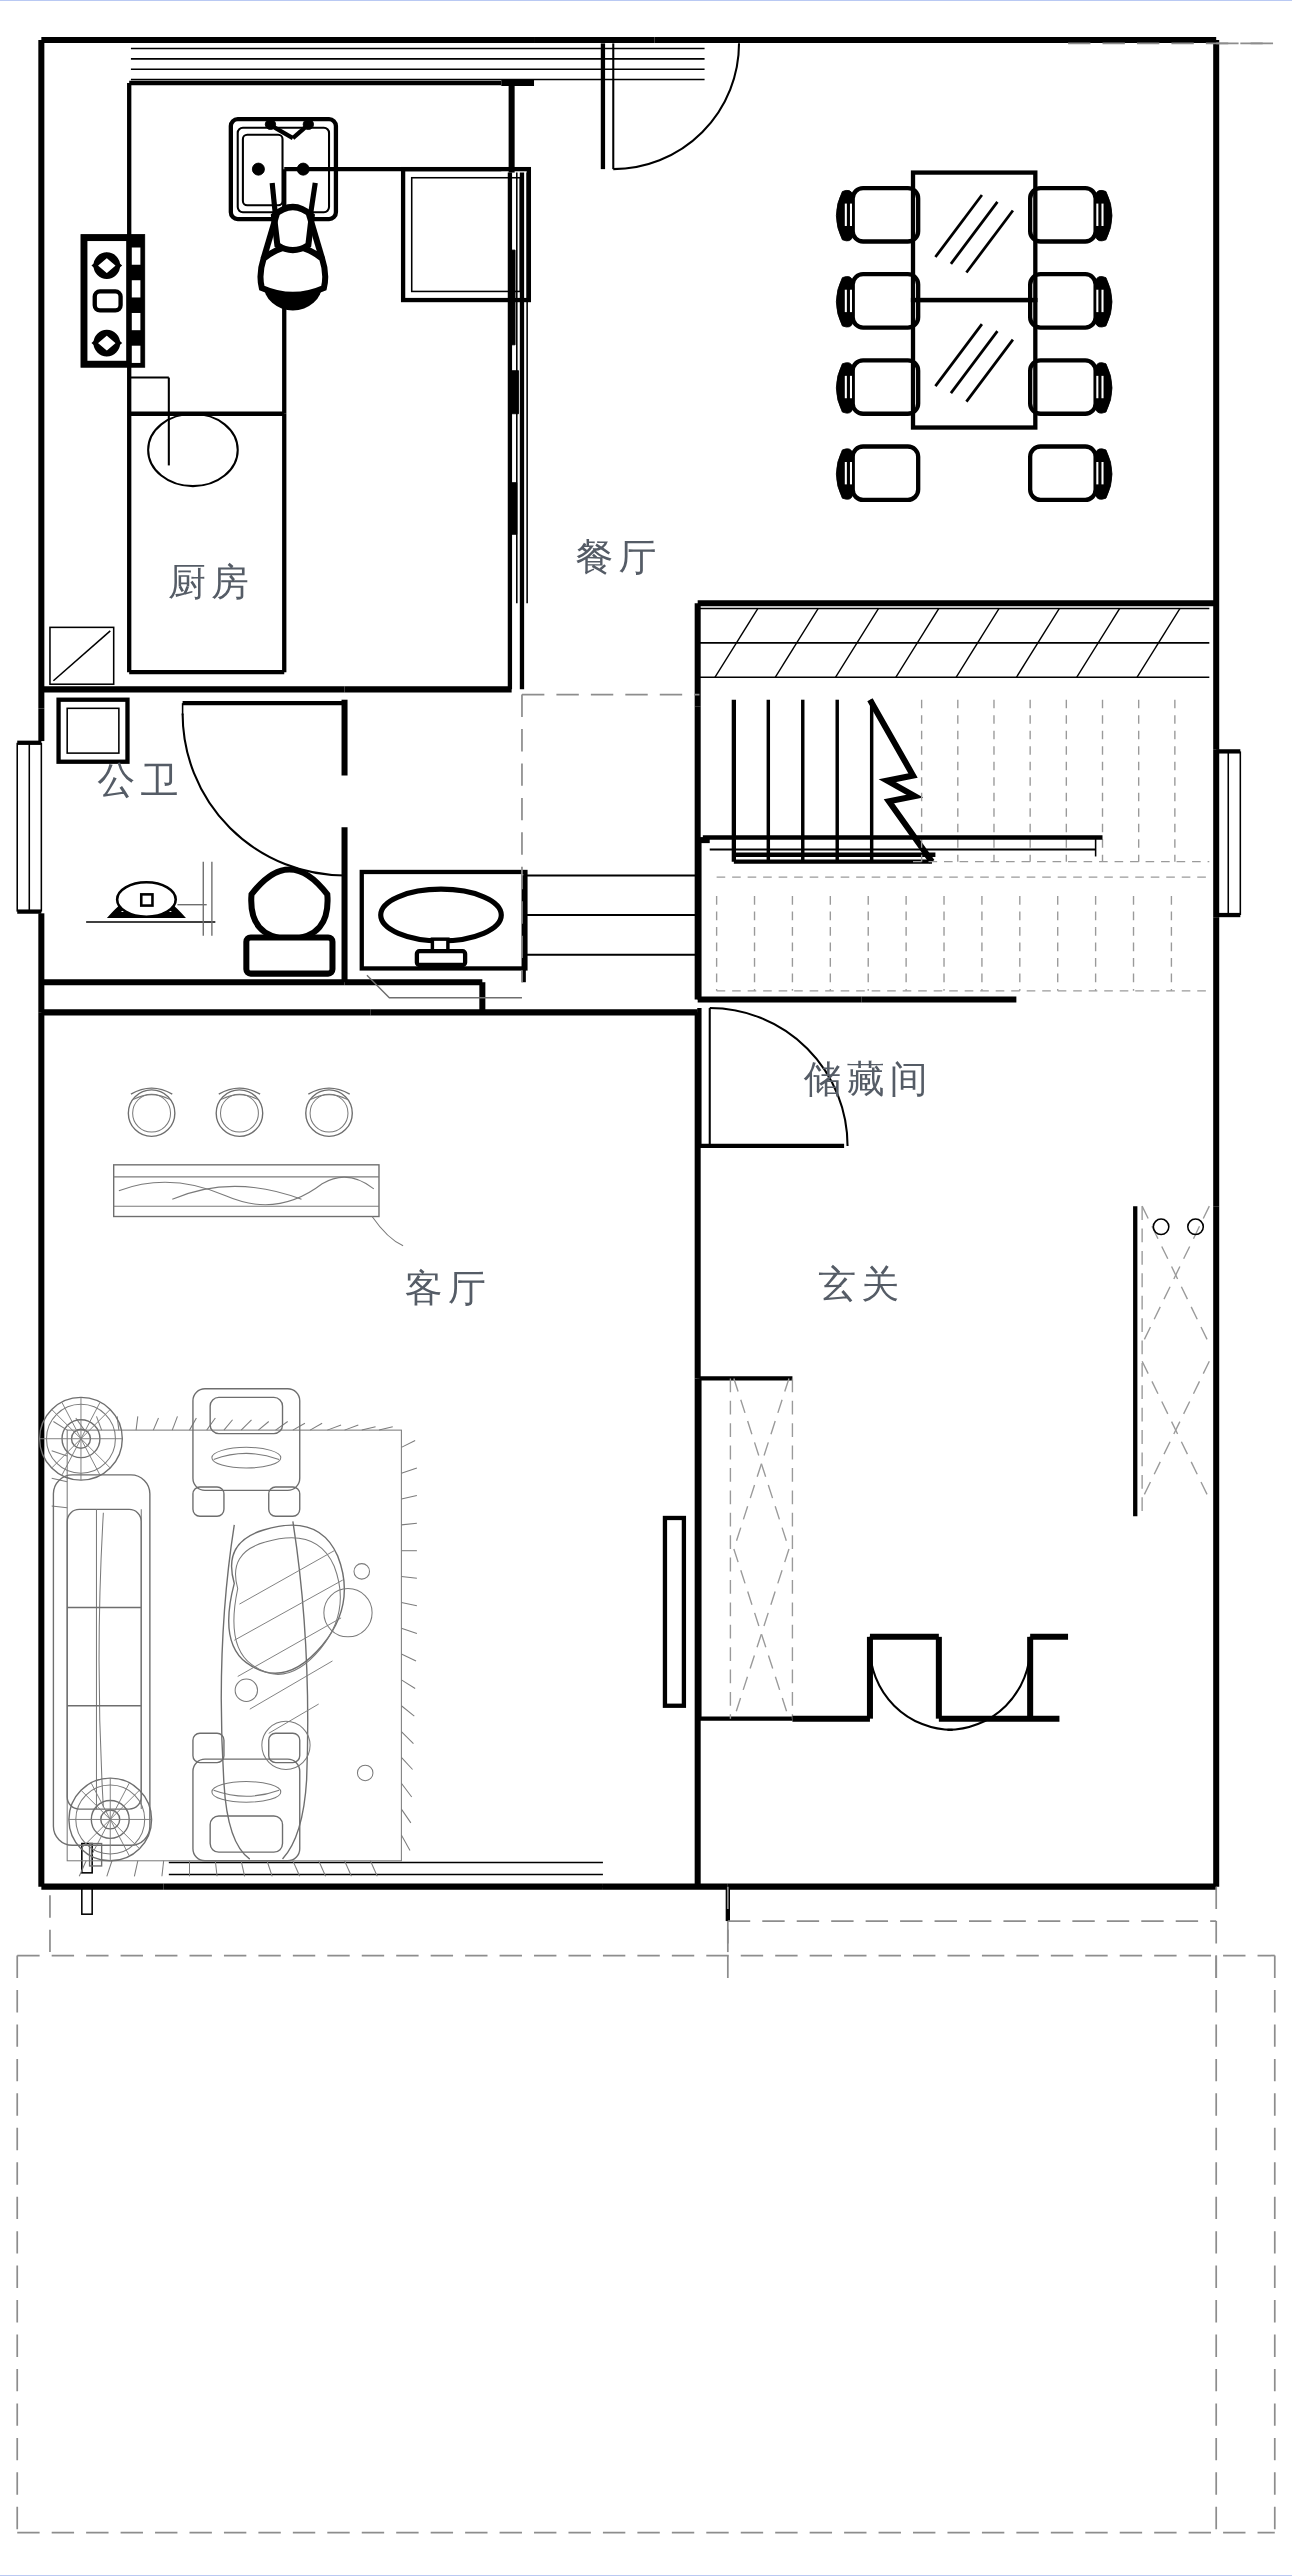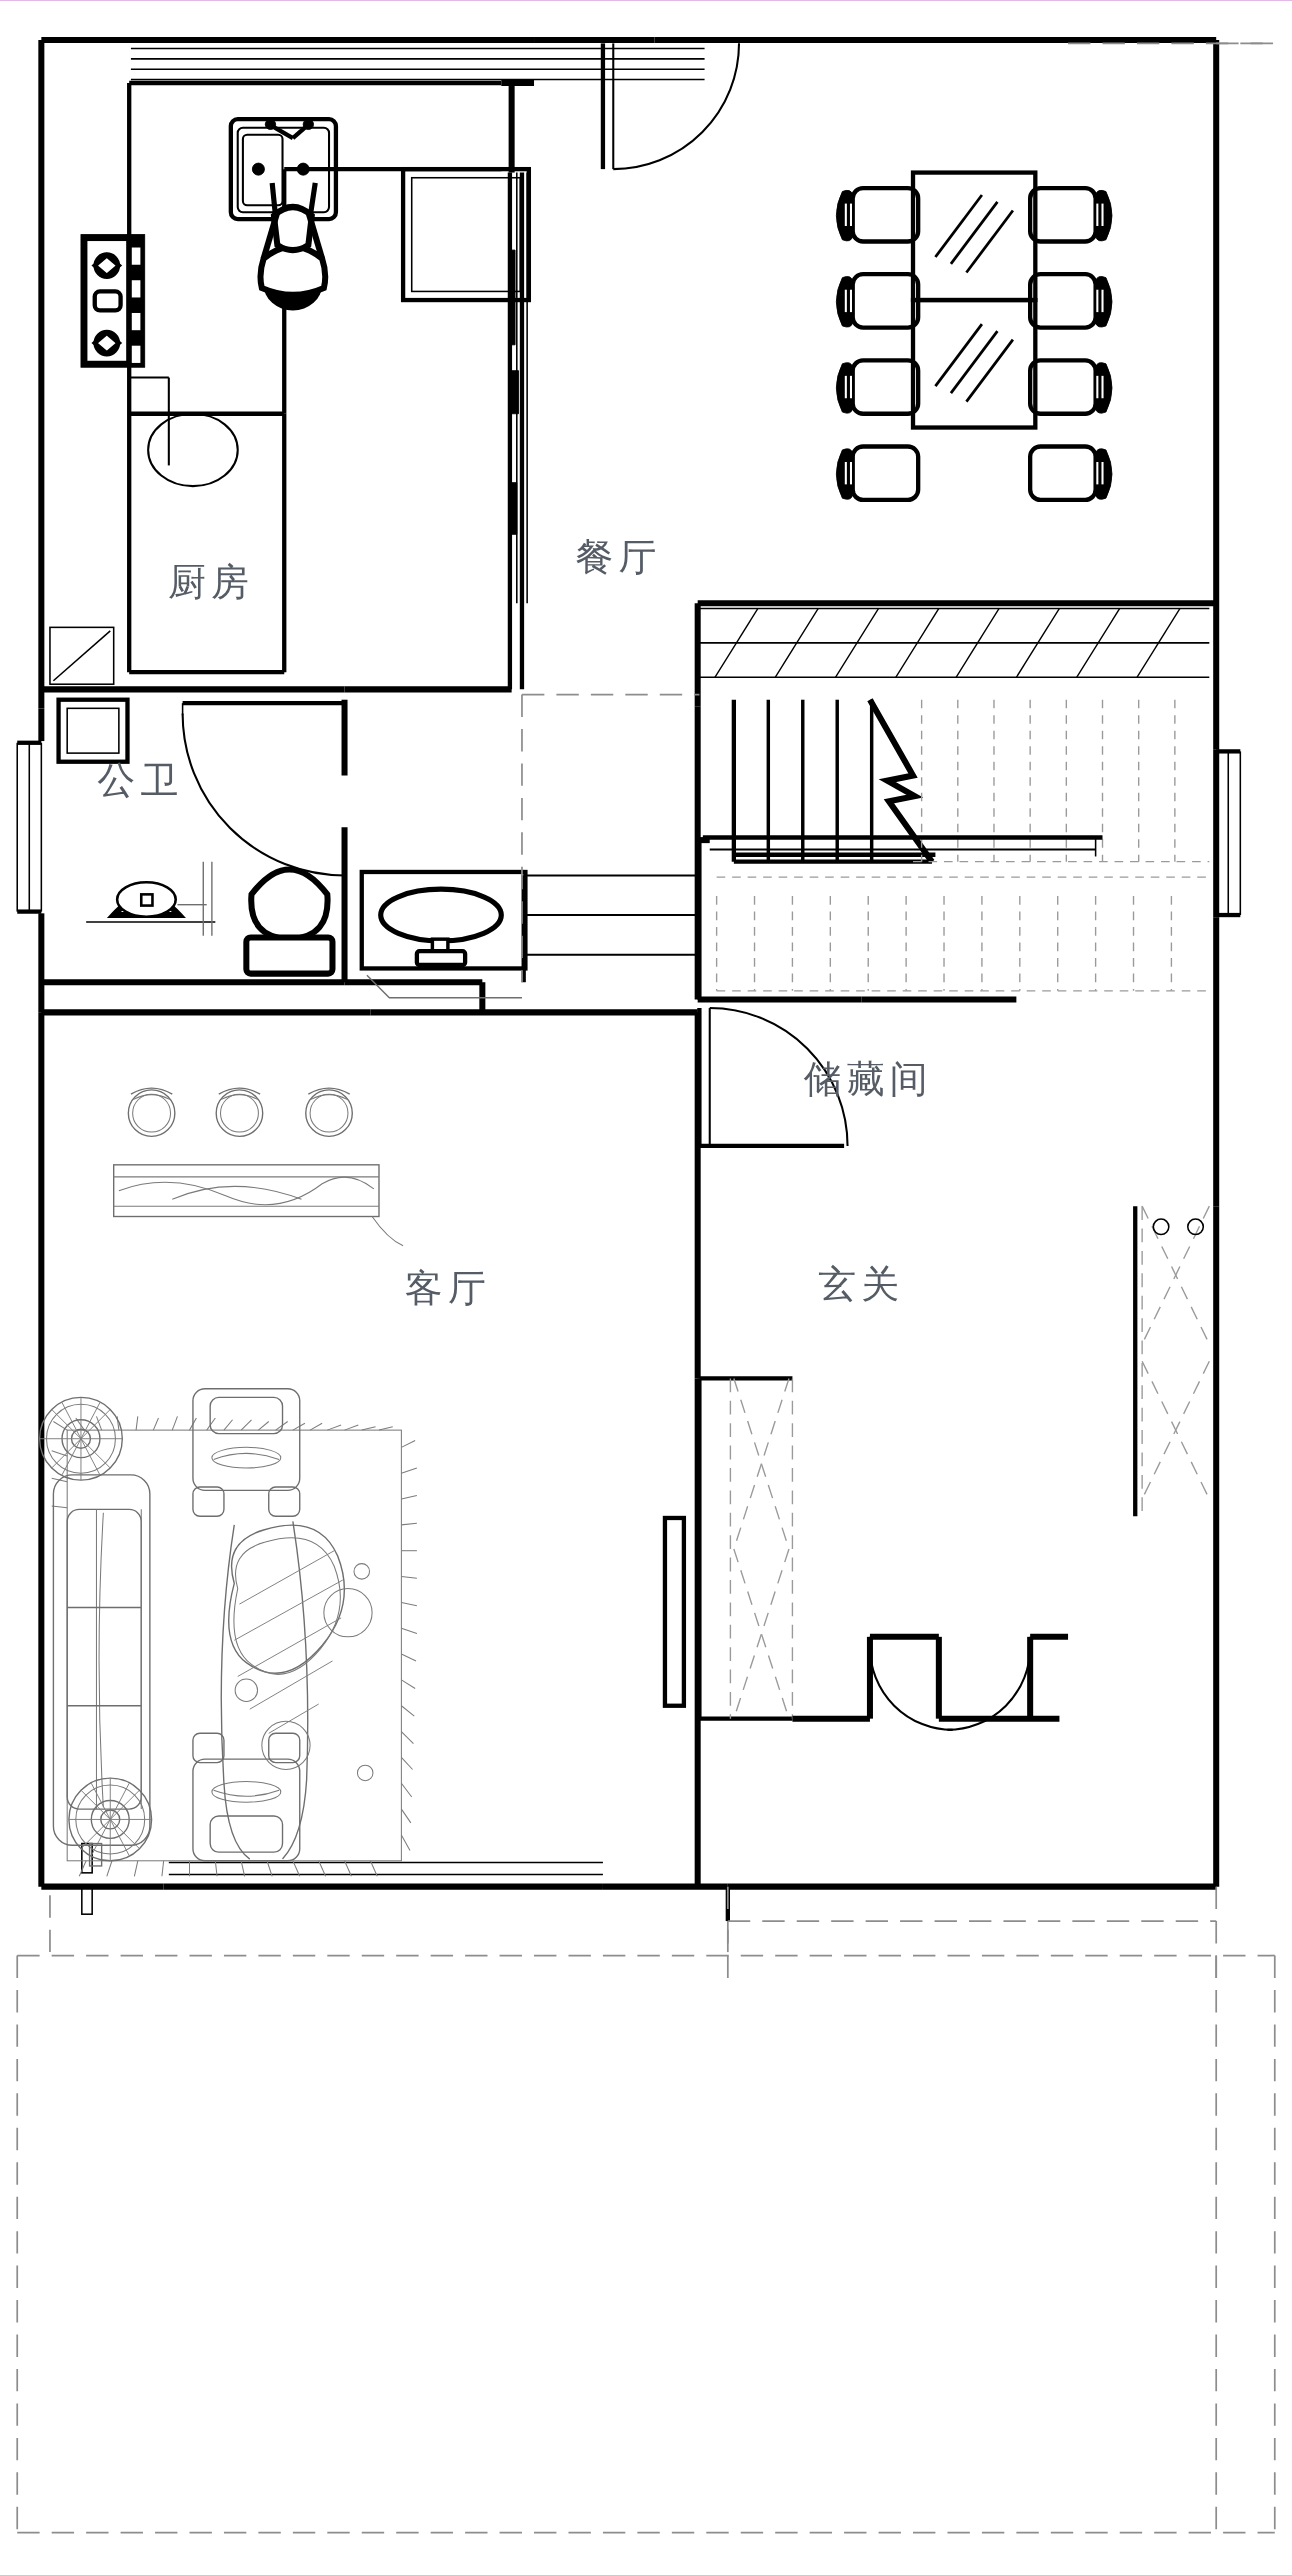--- a/index.html
+++ b/index.html
@@ -1,18 +1,18 @@
 <!DOCTYPE html>
 <html style="font-size:13.8px"><head>
 <meta charset="utf-8">
 <title>Floor Plan</title>
 <style>
   html,body{margin:0;padding:0;background:#ffffff;}
   body{font-family:"Liberation Sans",sans-serif;}
-  #plan{position:relative;width:1292px;height:2576px;background:#a21caf;overflow:hidden;}
+  #plan{position:relative;width:1292px;height:2576px;background:#1d4ed8;overflow:hidden;}
   svg{display:block;}
   .rmlabel{
     font-family:"DejaVu Sans",sans-serif;
     fill:#555c66;
     font-size:44px;
     letter-spacing:6px;
     font-weight:400;
   }
 </style>
 </head>

